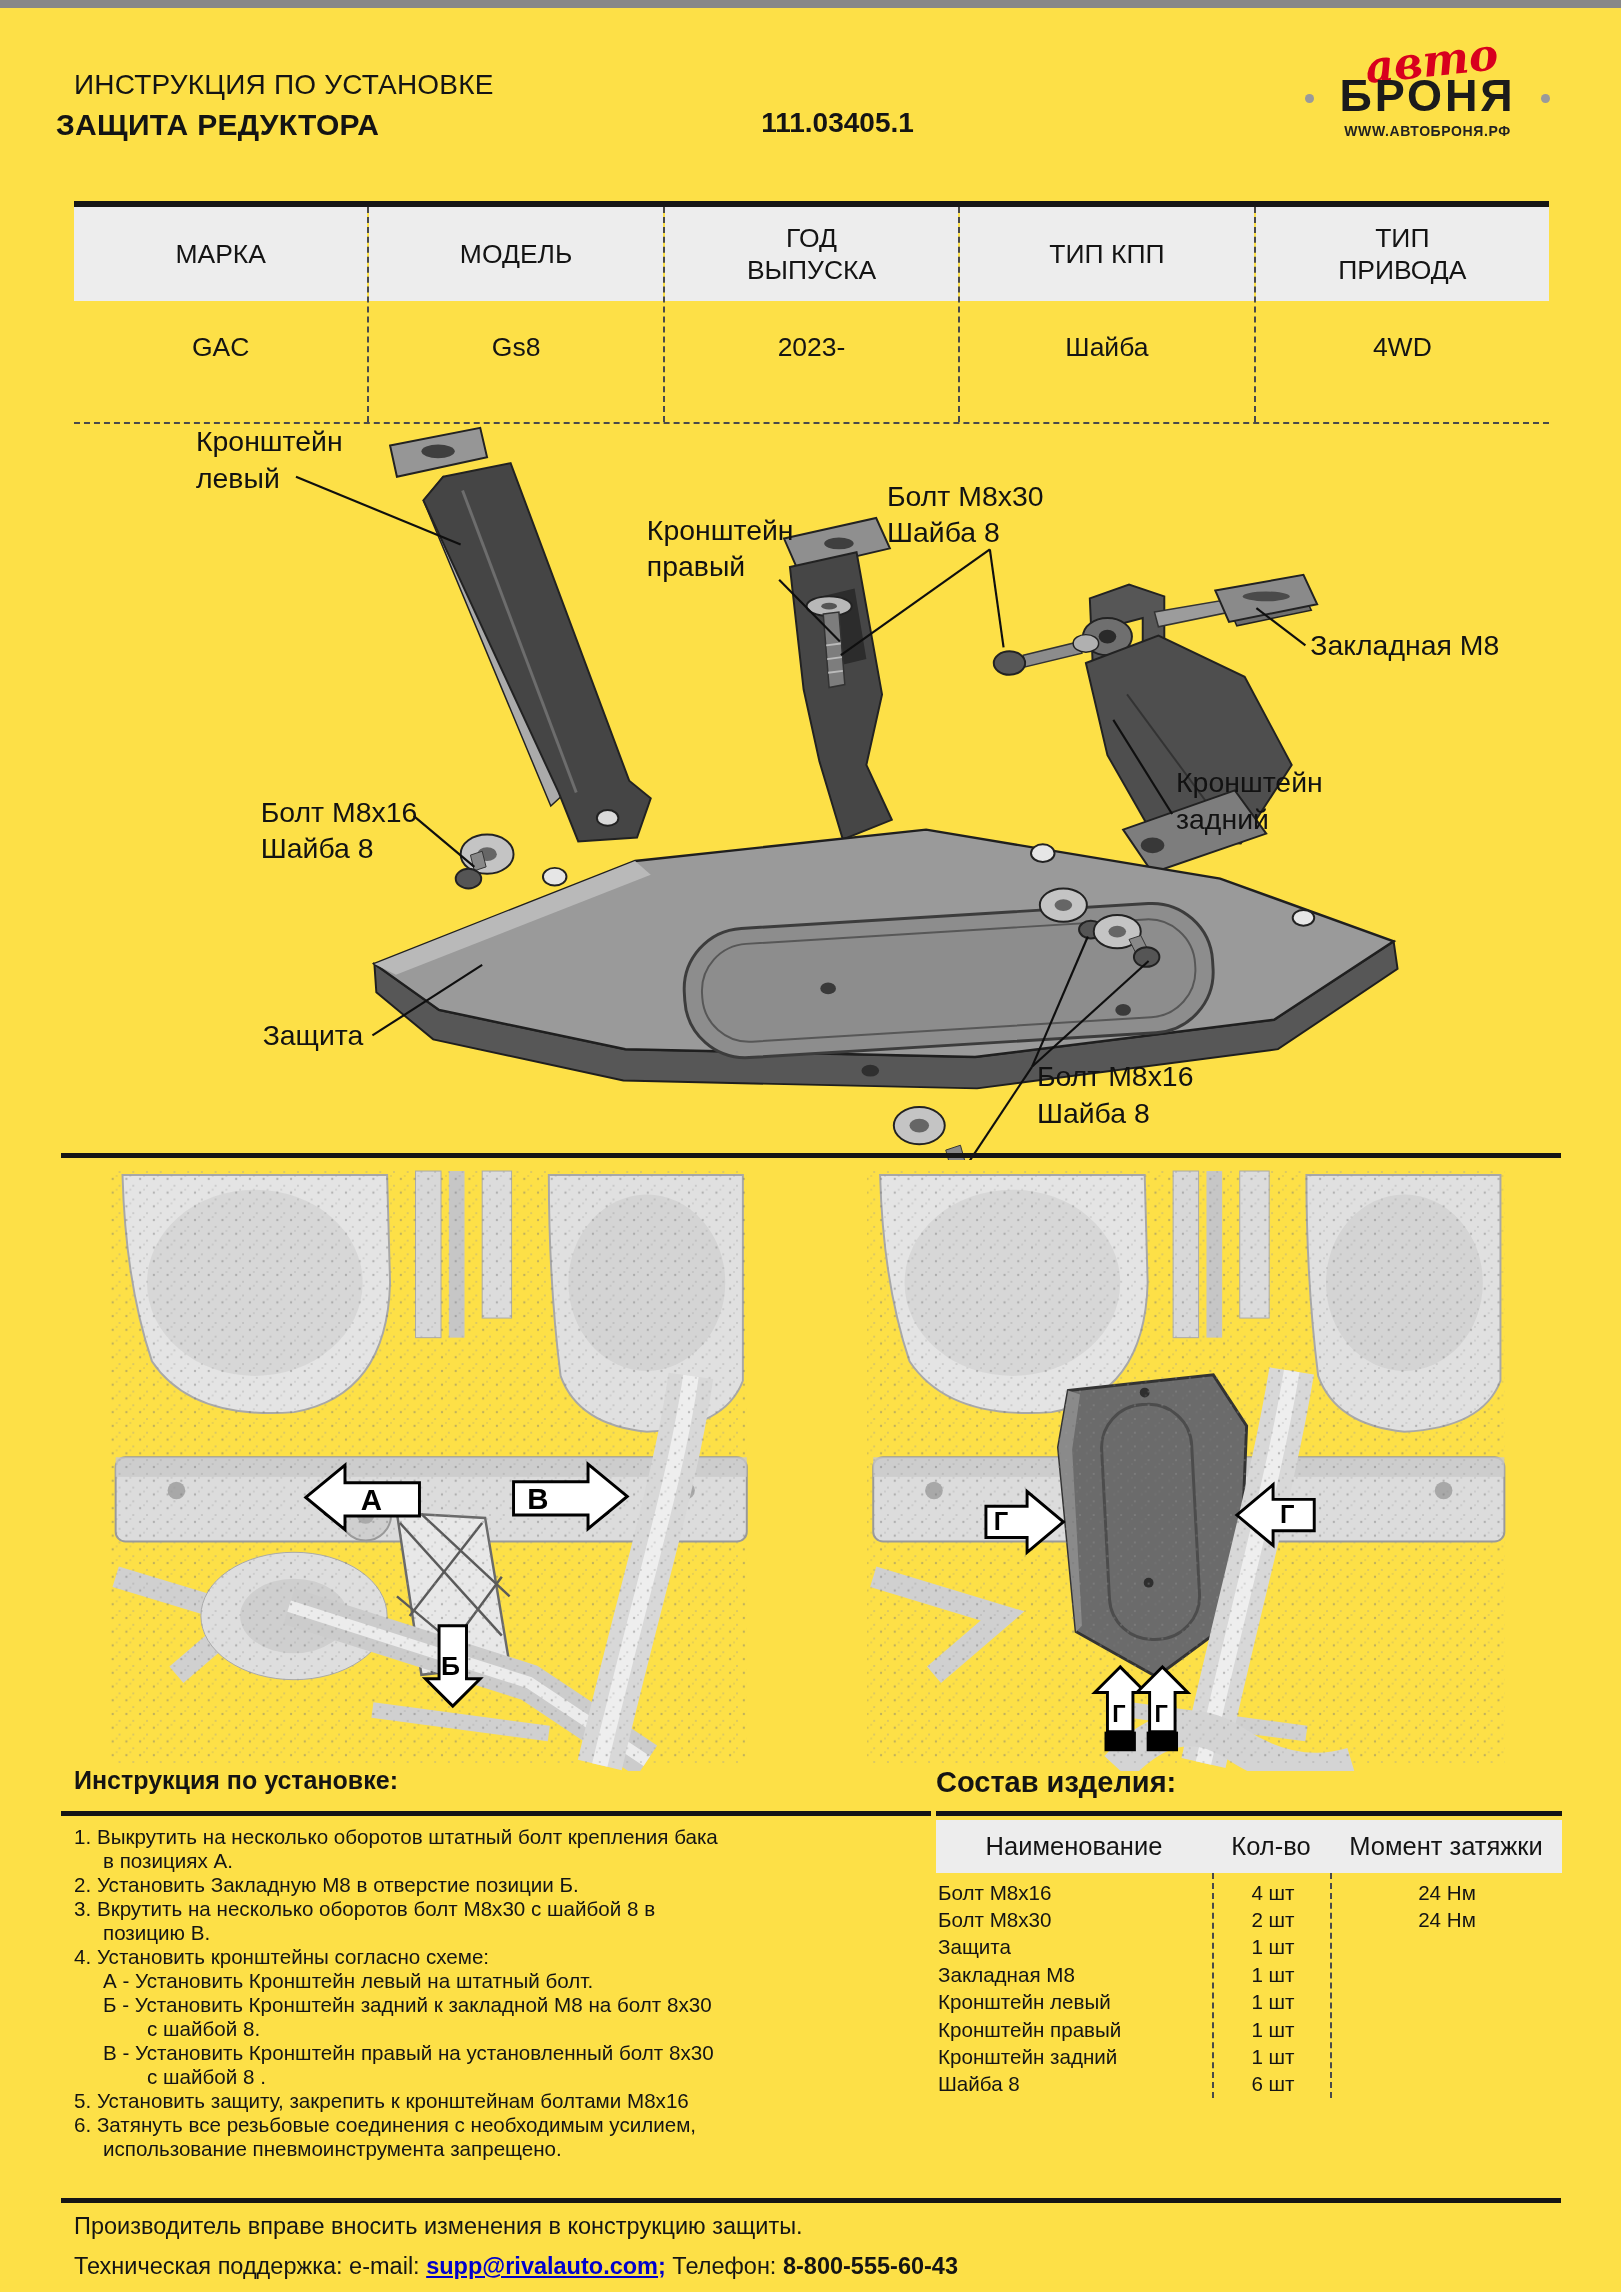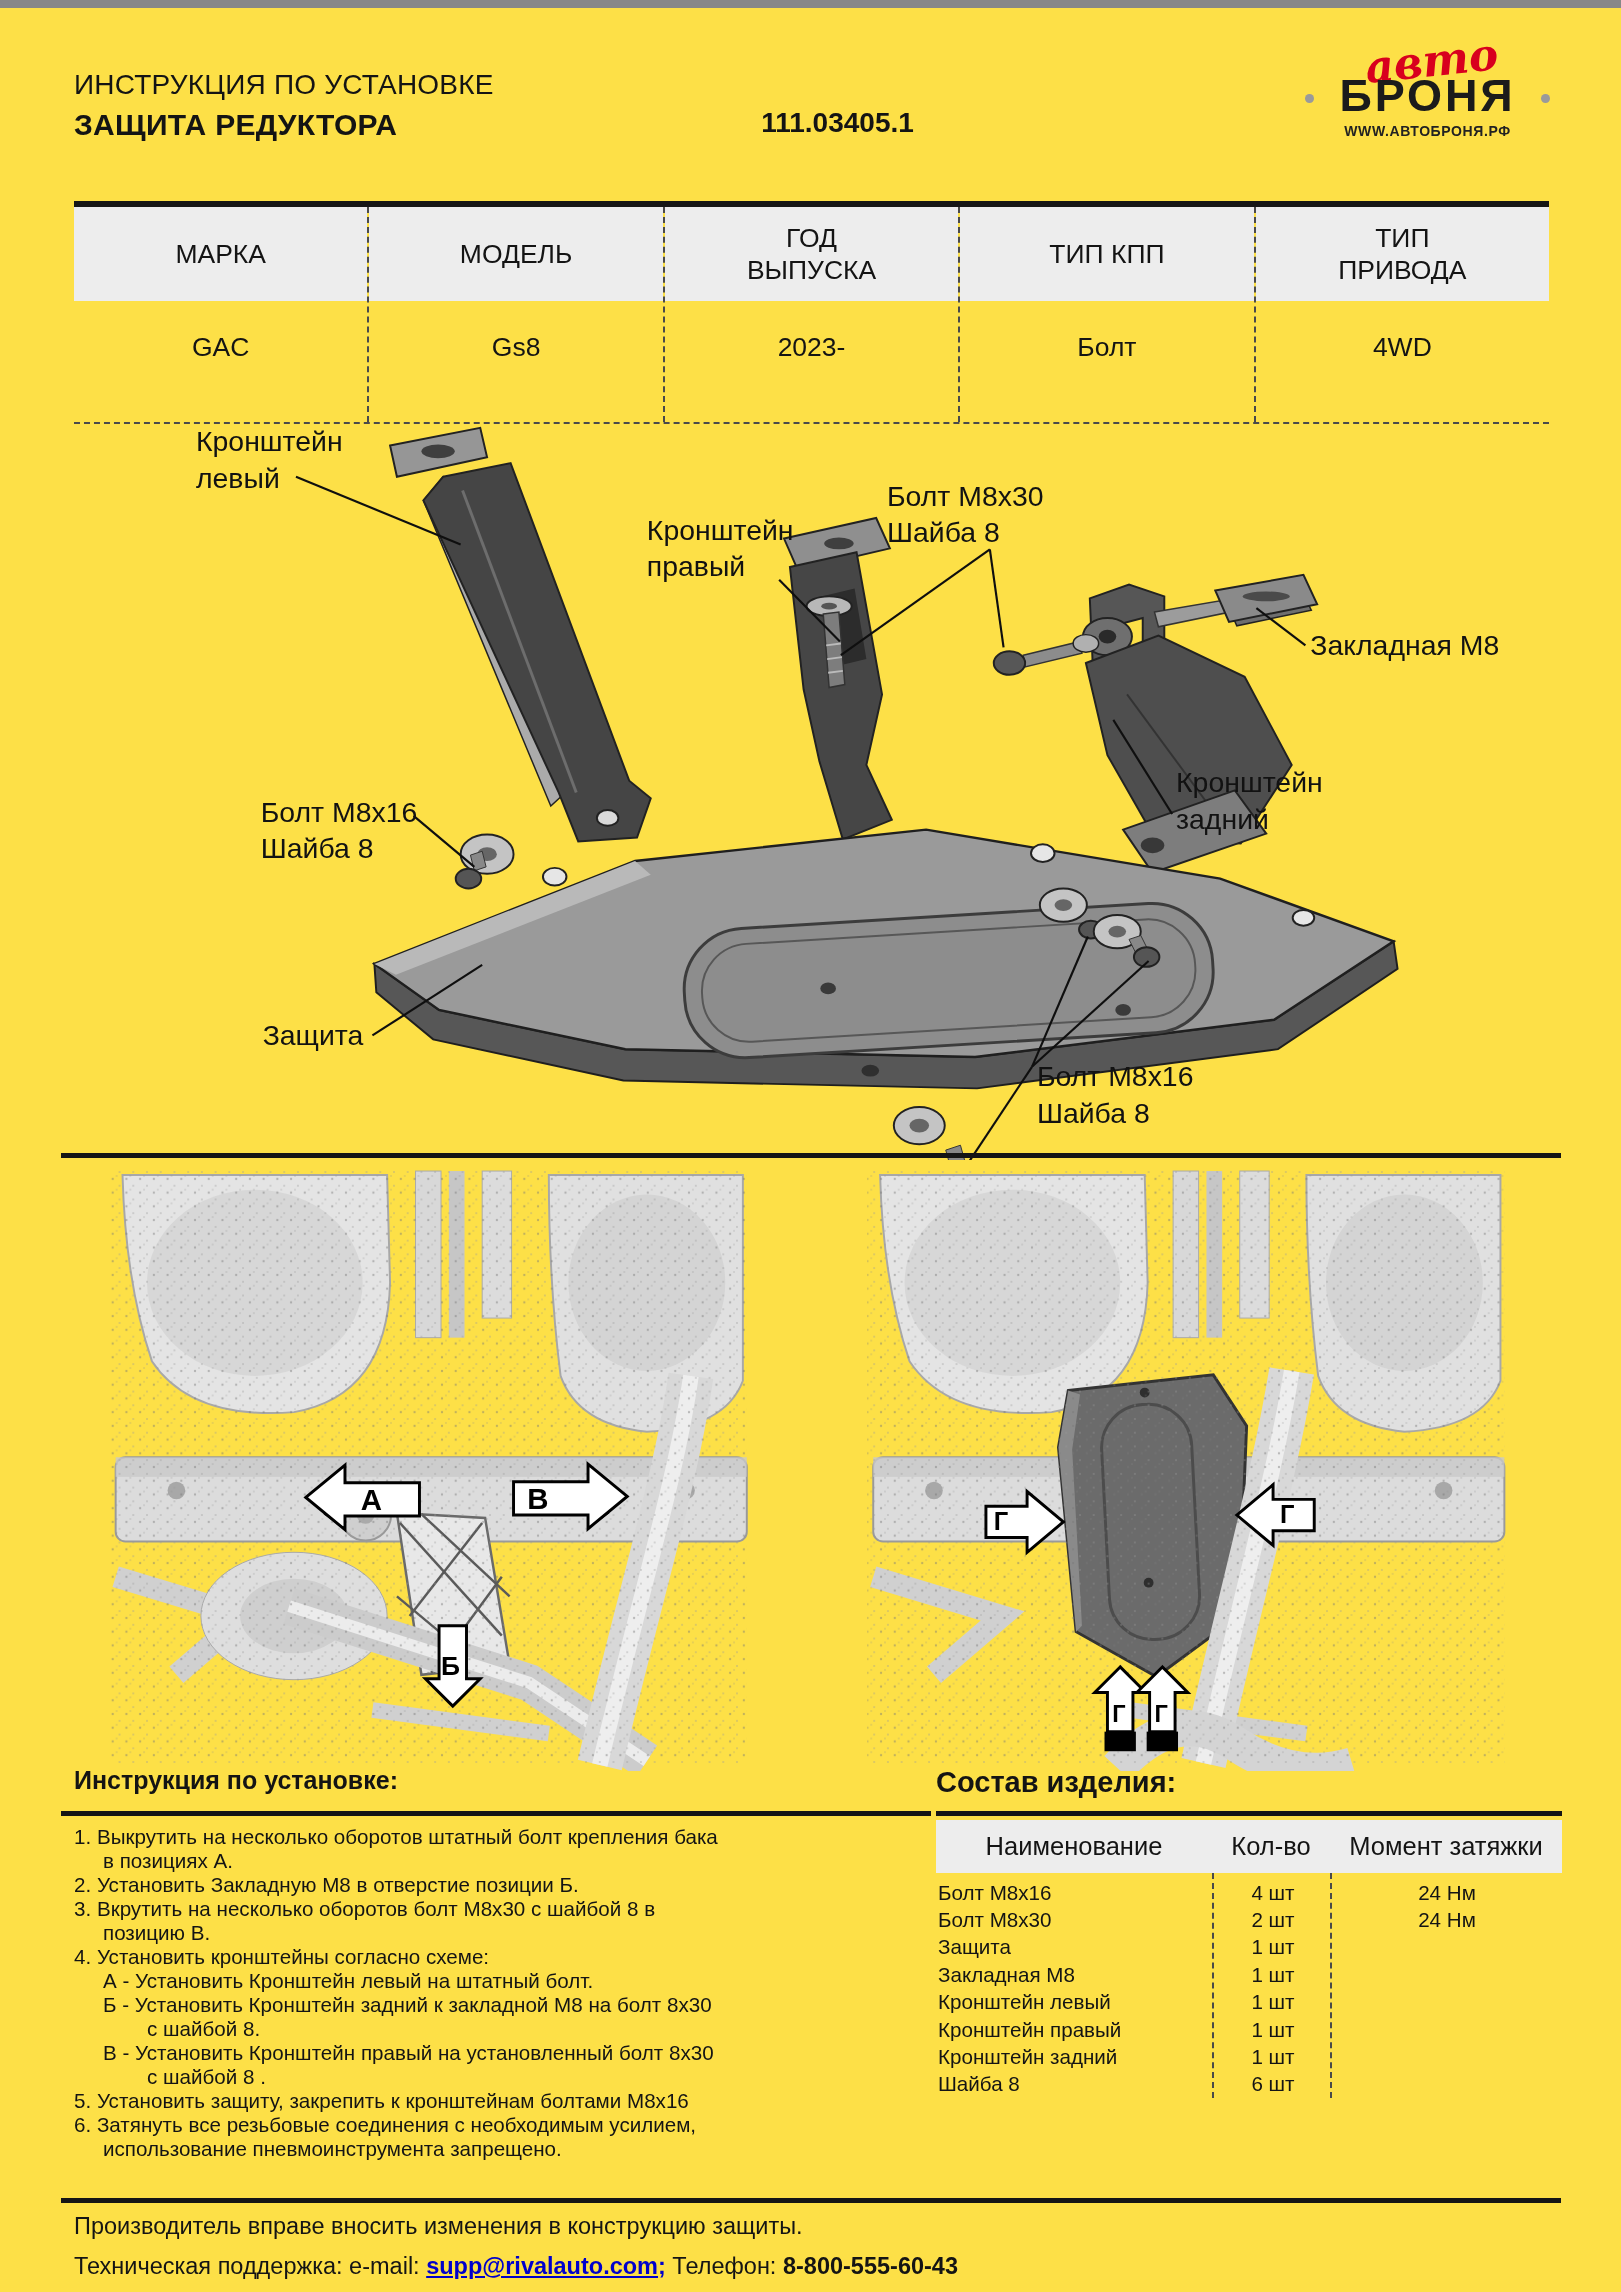--- a/index.html
+++ b/index.html
@@ -1,21 +1,21 @@
 <!DOCTYPE html>
 <html><head>
 <meta charset="utf-8">
 <style>
   html,body{margin:0;padding:0;background:#888;}
   .page{position:relative;width:1621px;height:2293px;background:#fde047;margin:8px auto;
         font-family:"Liberation Sans",sans-serif;color:#141414;overflow:hidden;}
 
   
   .hdr-subtitle{position:absolute;left:74px;top:61px;font-size:28px;letter-spacing:0.2px;}
-  .hdr-title{position:absolute;left:74px;top:100px;font-size:30px;font-weight:bold;letter-spacing:0.3px;}
+  .hdr-title{position:absolute;left:56px;top:100px;font-size:30px;font-weight:bold;letter-spacing:0.3px;}
   .part-number{position:absolute;left:676px;top:99px;width:323px;text-align:center;
                font-size:28px;font-weight:bold;}
   .logo{position:absolute;left:1311px;top:33px;width:233px;text-align:center;}
   .logo-script{font-family:"DejaVu Serif",serif;font-style:italic;font-weight:bold;
                font-size:44px;line-height:39px;transform:rotate(-6deg);display:block;
                margin:0 0 -9.8px 7.8px;}
   .logo-name{position:relative;display:block;font-size:45px;font-weight:800;
              letter-spacing:2.9px;color:#1b1b1b;line-height:51px;}
   .logo-dot{position:absolute;top:23.5px;width:8.8px;height:8.8px;border-radius:50%;background:#9a9a9a;}
   .logo-dot.l{left:-5.9px;} .logo-dot.r{right:-5.9px;}
@@ -94,21 +94,21 @@
       <div class="spec-label">МОДЕЛЬ</div>
       <div class="spec-value">Gs8</div>
     </div>
     <div class="spec-col">
       <div class="spec-label">ГОД
 ВЫПУСКА</div>
       <div class="spec-value">2023-</div>
     </div>
     <div class="spec-col">
       <div class="spec-label">ТИП КПП</div>
-      <div class="spec-value">Болт</div>
+      <div class="spec-value">Шайба</div>
     </div>
     <div class="spec-col">
       <div class="spec-label">ТИП
 ПРИВОДА</div>
       <div class="spec-value">4WD</div>
     </div>
   </div>
 
   <svg class="diagram" width="1621" height="745" viewBox="0 415 1654 760">
 

